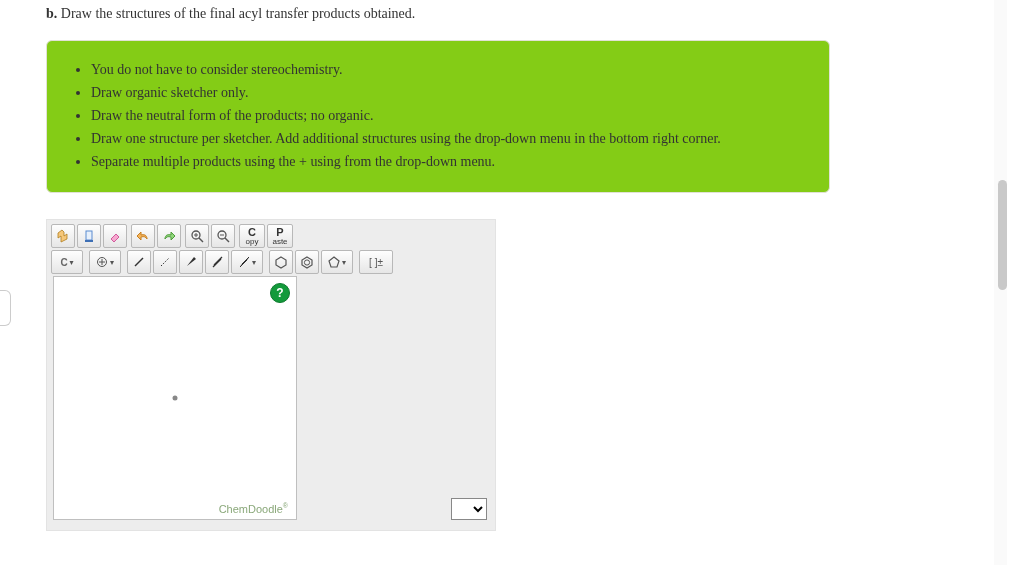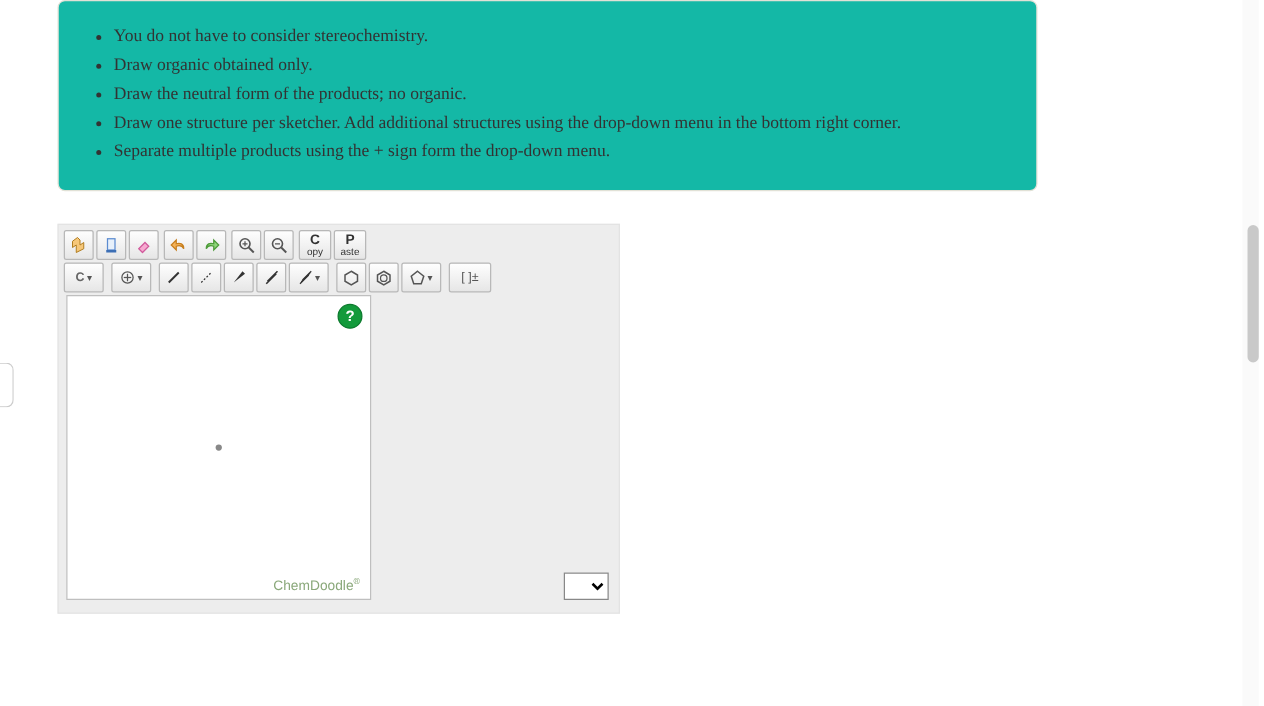--- a/index.html
+++ b/index.html
@@ -1,19 +1,19 @@
 <!DOCTYPE html>
 <html><head>
 <meta charset="utf-8">
 <style>
   body{margin:0;font-family:Georgia,serif;font-size:14px;color:#333;background:#fff;width:1011px}
   .page{padding:0 0 20px 40px}
   .prompt{margin:6px 0 18px 6px}
   .prompt b{font-weight:bold}
-  .instr{border:1px solid #e1e1d6;background:#14b8a6;border-radius:6px;padding:18px 26px;margin:0 0 26px 6px;max-width:730px}
+  .instr{border:1px solid #e1e1d6;background:#84cc16;border-radius:6px;padding:18px 26px;margin:0 0 26px 6px;max-width:730px}
   .instr ul{margin:0;padding-left:18px}
   .instr li{margin-bottom:2px;line-height:1.5}
   .sketch-wrap{background:#ededed;border:1px solid #e3e3e3;padding:4px 4px 10px;margin-left:6px;width:440px;font-family:Arial,Helvetica,sans-serif}
   .tb{display:flex}
   .tb-row1{margin-bottom:2px}
   .btn{width:22px;height:22px;border:1px solid #b8b8b8;background:linear-gradient(#fefefe,#e6e6e6);border-radius:2px;margin-right:2px;display:flex;align-items:center;justify-content:center;font-size:10px;color:#444;cursor:pointer;position:relative}
   .btn.wide{width:32px}
   .btn.cp{flex-direction:column;font-size:8px;width:24px;line-height:1;color:#333}
   .btn .cpl{font-weight:bold;font-size:11px}
   .btn.dd{width:30px}
@@ -36,28 +36,31 @@
 </head>
 <body>
 
 <div class="left-tab"></div>
 <div class="scrollbar">
     <div class="thumb"></div>
   </div>
 
 <div class="page">
 
+  <div class="prompt">
+    <b>b.</b><span> Draw the structures of the final acyl transfer products obtained.</span>
+  </div>
 
   <div class="instr">
     <ul>
       <li>You do not have to consider stereochemistry.</li>
-      <li>Draw organic obtained only.</li>
+      <li>Draw organic sketcher only.</li>
       <li>Draw the neutral form of the products; no organic.</li>
       <li>Draw one structure per sketcher. Add additional structures using the drop-down menu in the bottom right corner.</li>
-      <li>Separate multiple products using the + sign form the drop-down menu.</li>
+      <li>Separate multiple products using the + using from the drop-down menu.</li>
     </ul>
   </div>
 
   <div class="sketch-wrap">
 
     <div class="tb tb-row1">
       <div class="btn">
           <svg width="14" height="14" viewBox="0 0 14 14">
             <path d="M5 13 L5 7 L2 9 L2 4 L6 1 L8 3 L8 7 L11 5 L11 10 Z" fill="#f6c779" stroke="#b07d20" stroke-width="0.8"></path>
           </svg>

